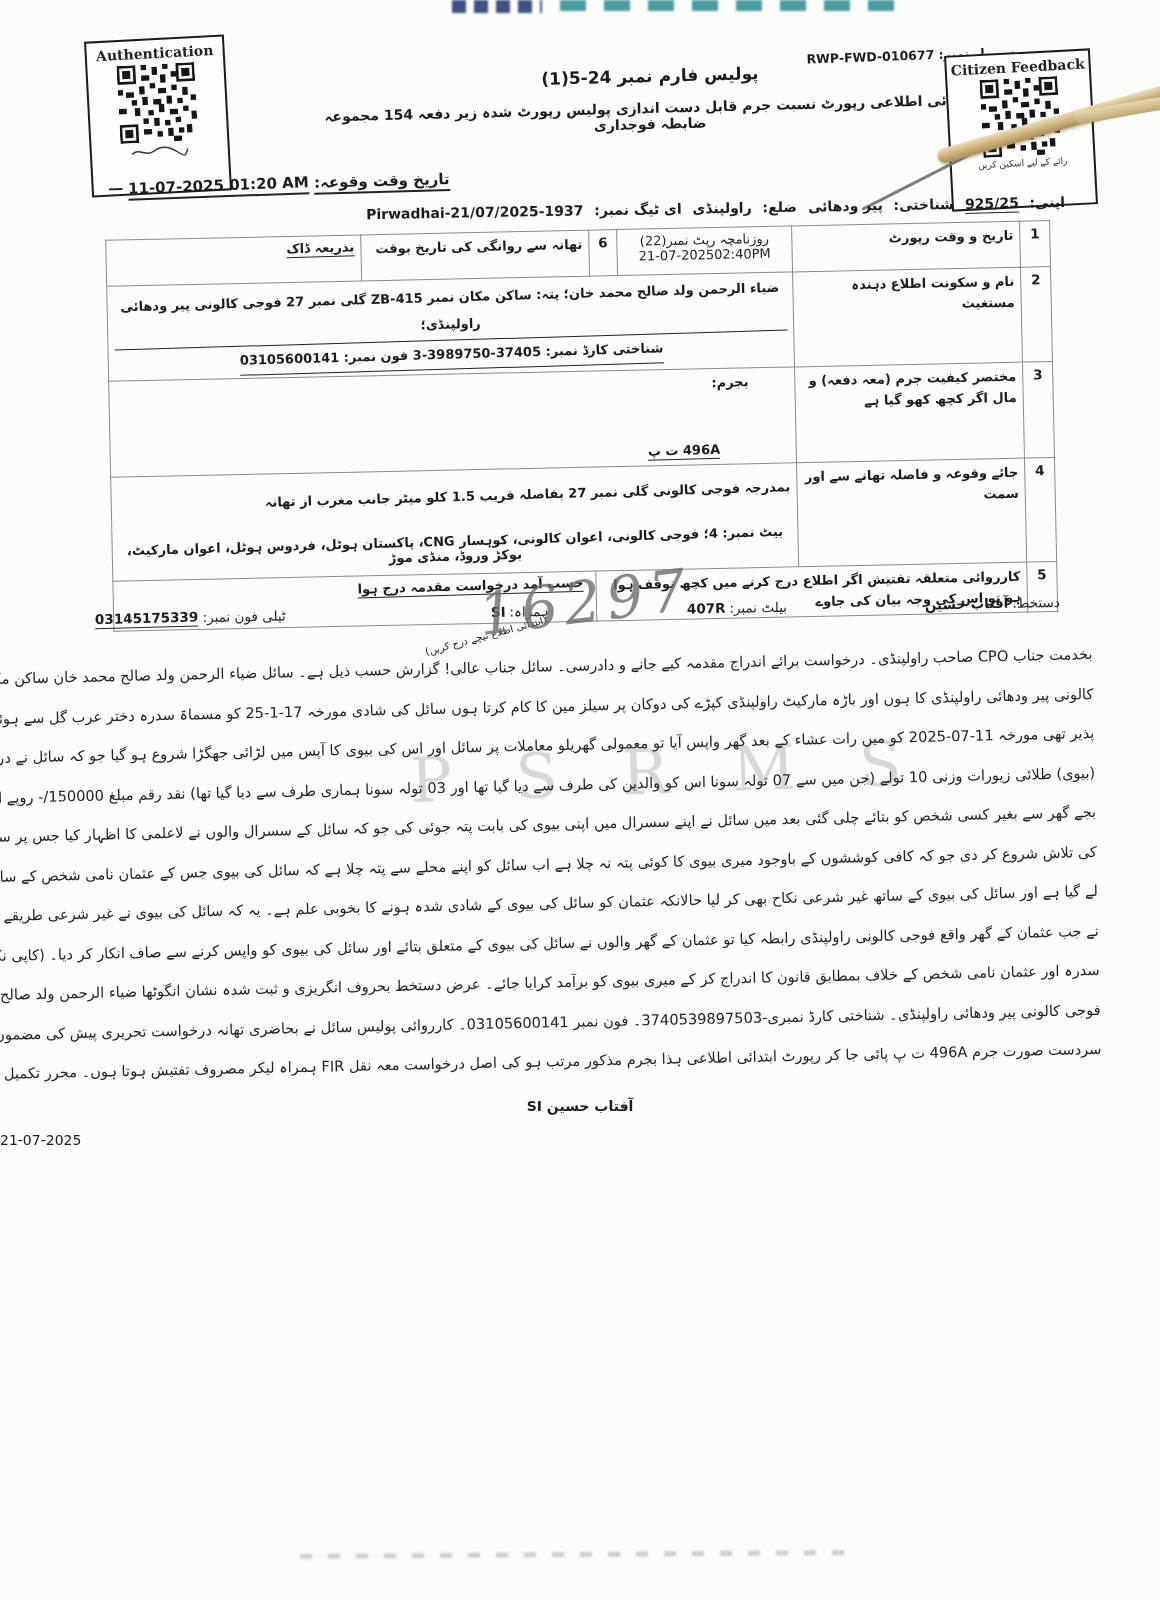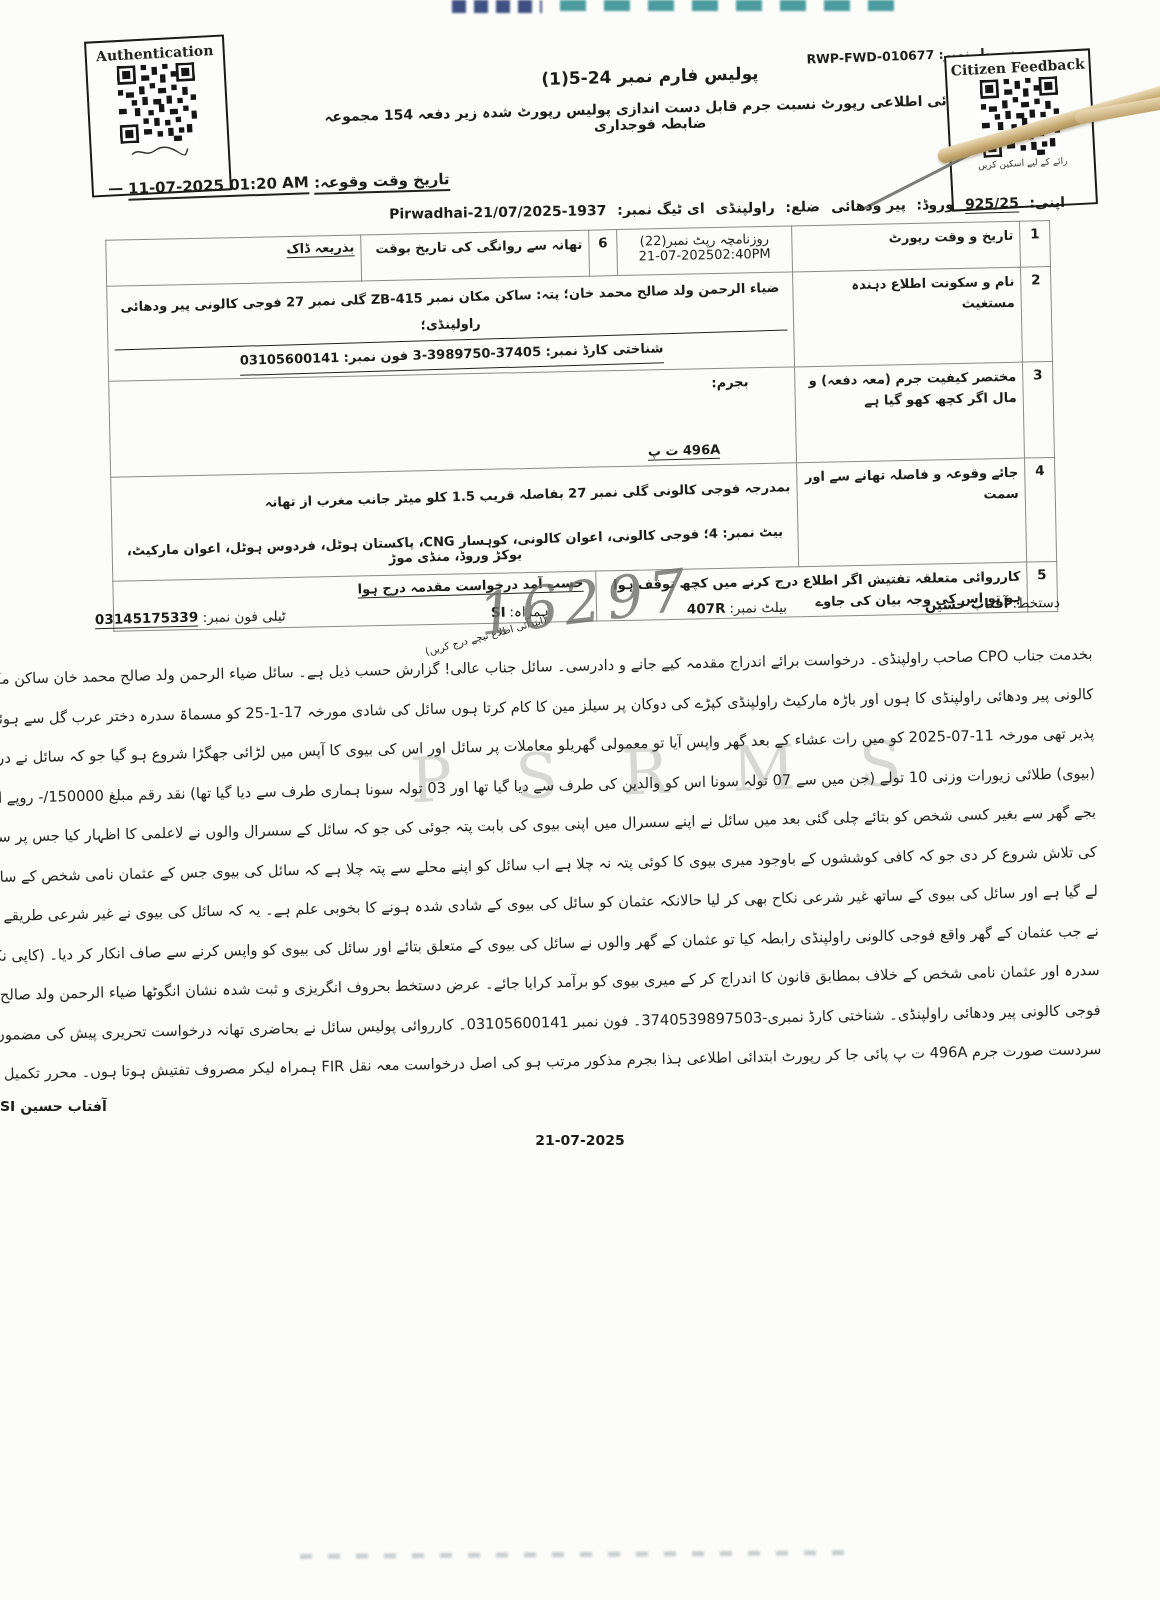--- a/index.html
+++ b/index.html
@@ -72,24 +72,24 @@
   .hand-number{position:absolute;left:478px;top:568px;font-family:"DejaVu Serif",serif;
     font-style:italic;font-size:58px;color:#6d6d6d;opacity:.8;transform:rotate(-7deg);
     letter-spacing:6px;}
   
   .watermark{position:absolute;left:410px;top:735px;font-family:"DejaVu Serif",serif;
     font-size:62px;color:#b9b9b6;opacity:.55;letter-spacing:22px;transform:rotate(-2deg);}
   .body-text{position:absolute;left:68px;top:634px;width:1024px;direction:rtl;
     font-size:14.6px;line-height:39.5px;color:#222;
     transform:rotate(-1.3deg);transform-origin:top right;}
   .body-text .line{white-space:nowrap;overflow:visible;text-align:right;}
-  .footer-sign{position:absolute;left:0;top:1098px;width:1160px;text-align:left;
+  .footer-sign{position:absolute;left:0;top:1098px;width:1160px;text-align:center;
     font-size:14px;font-weight:600;direction:rtl;}
-  .footer-date{position:absolute;left:0;top:1132px;width:1160px;text-align:center;
-    font-size:14px;font-weight:700;}
+  .footer-date{position:absolute;left:0;top:1132px;width:1160px;
+    font-size:14px;font-weight:400;}
 </style>
 </head>
 <body>
 
 <svg width="0" height="0" style="position:absolute" aria-hidden="true">
   <symbol id="qr-pattern" viewBox="0 0 29 29">
     <rect width="29" height="29" fill="#fff"></rect>
     <g fill="#161616">
       <path d="M0 0h7v7H0zM22 0h7v7h-7zM0 22h7v7H0z"></path>
       <path d="M1 1h5v5H1zM23 1h5v5h-5zM1 23h5v5H1z" fill="#fff"></path>
@@ -135,21 +135,21 @@
 
   <div class="occurrence">
     <span class="u">تاریخ وقت وقوعہ:</span>
     <span class="u hw" dir="ltr">11-07-2025 01:20 AM</span>
     <span>—</span>
   </div>
 
   <div class="fir-line">
     <span>اپنی:</span>
     <span class="u hw">925/25</span>
-    <span>وروڈ:</span>
+    <span>شناختی:</span>
     <span class="hw">پیر ودھائی</span>
     <span>ضلع:</span>
     <span>راولپنڈی</span>
     <span>ای ٹیگ نمبر:</span>
     <span dir="ltr">Pirwadhai-21/07/2025-1937</span>
   </div>
 
   <table class="fir">
     <colgroup>
       <col style="width:30px">

